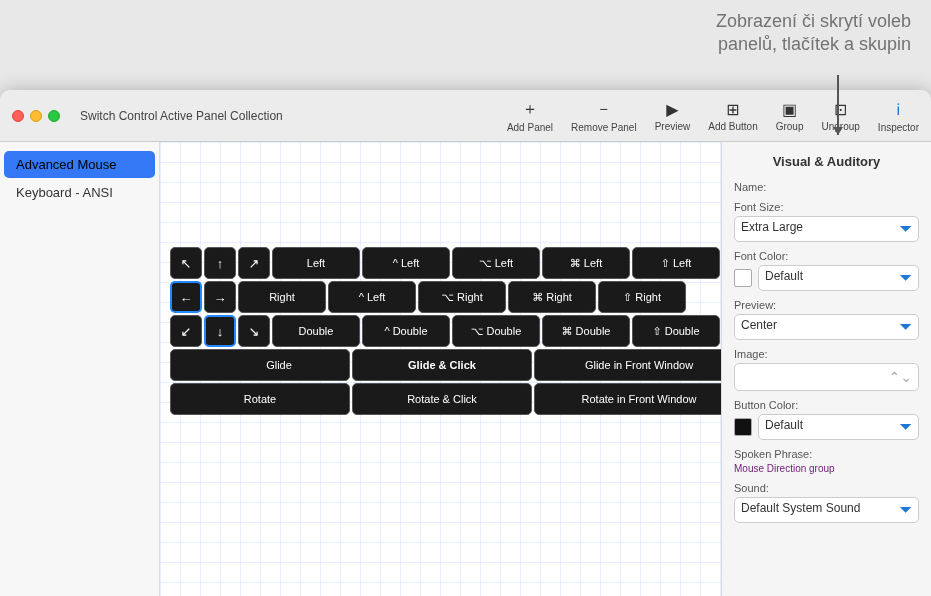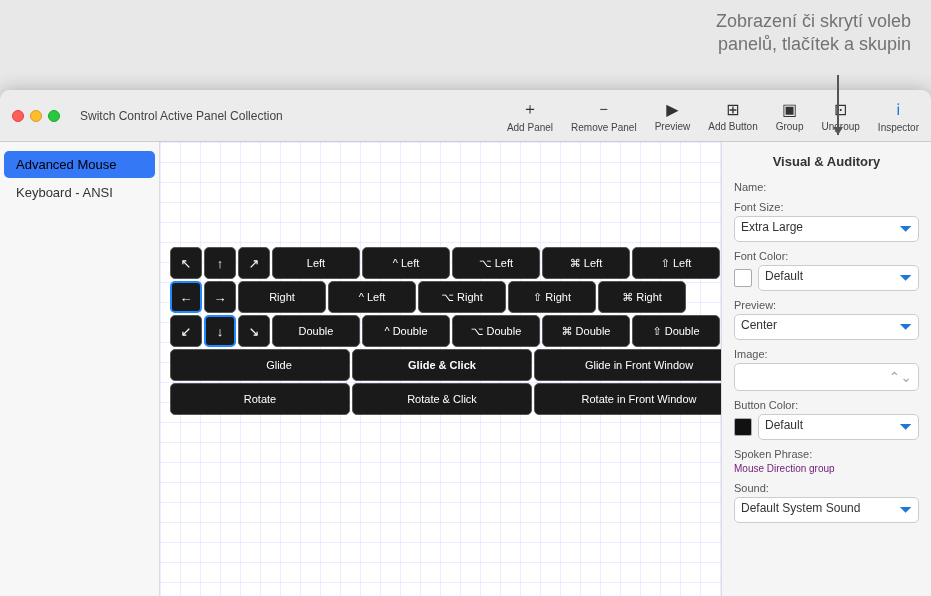--- a/index.html
+++ b/index.html
@@ -345,22 +345,22 @@
           <div class="key-btn">⌘ Left</div>
           <div class="key-btn">⇧ Left</div>
         </div>
 
         <div class="key-row">
           <div class="key-btn small-sq" style="border:2px solid #2288ff;">←</div>
           <div class="key-btn small-sq">→</div>
           <div class="key-btn">Right</div>
           <div class="key-btn">^ Left</div>
           <div class="key-btn">⌥ Right</div>
+          <div class="key-btn">⌘ Right</div>
           <div class="key-btn">⇧ Right</div>
-          <div class="key-btn">⌘ Right</div>
         </div>
 
         <div class="key-row">
           <div class="key-btn small-sq">↙</div>
           <div class="key-btn small-sq" style="border:2px solid #2288ff;">↓</div>
           <div class="key-btn small-sq">↘</div>
           <div class="key-btn">Double</div>
           <div class="key-btn">^ Double</div>
           <div class="key-btn">⌥ Double</div>
           <div class="key-btn">⌘ Double</div>

